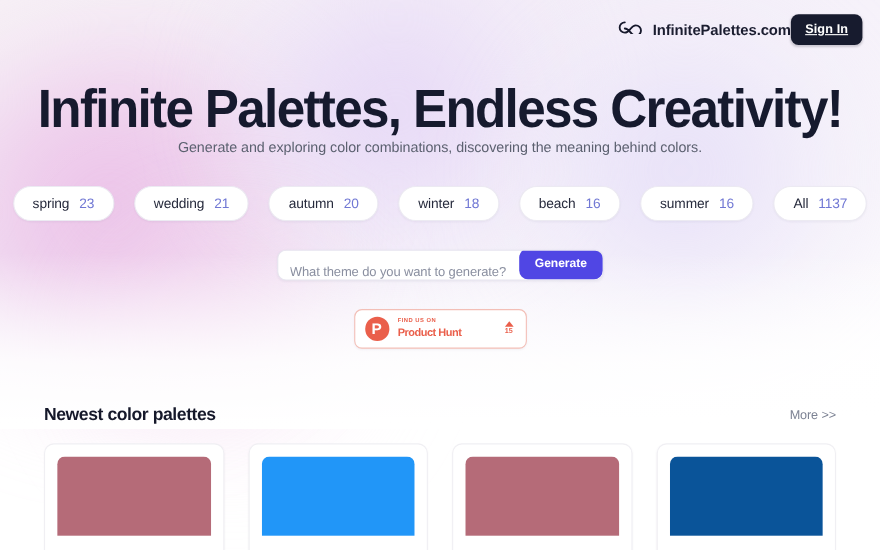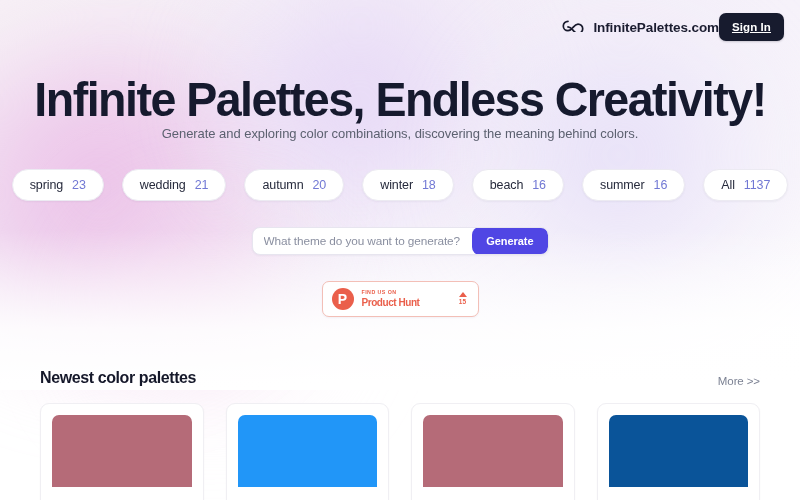--- a/index.html
+++ b/index.html
@@ -162,21 +162,21 @@
   
   #search-row {
     position: relative;
     z-index: 2;
     margin-top: 26px;
     display: flex;
     justify-content: center;
   }
   #search-box {
     display: flex;
-    align-items: center;
+    align-items: flex-end;
     background: #ffffff;
     border: 1px solid #e7e5ef;
     border-radius: 8px;
     width: 297px;
     height: 28px;
     padding: 0 0 0 1px;
     box-shadow: 0 1px 2px rgba(40,30,70,0.05);
     overflow: hidden;
   }
   #search-input {
@@ -279,21 +279,21 @@
 
   
   #palettes-section {
     position: relative;
     z-index: 2;
     margin-top: 52px;
     padding: 0 40px;
   }
   #palettes-head {
     display: flex;
-    align-items: flex-end;
+    align-items: center;
     justify-content: space-between;
     margin-top: 36px;
   }
   #palettes-title {
     font-size: 16px;
     font-weight: 700;
     letter-spacing: -0.4px;
     color: #15182a;
   }
   #palettes-more-link {

